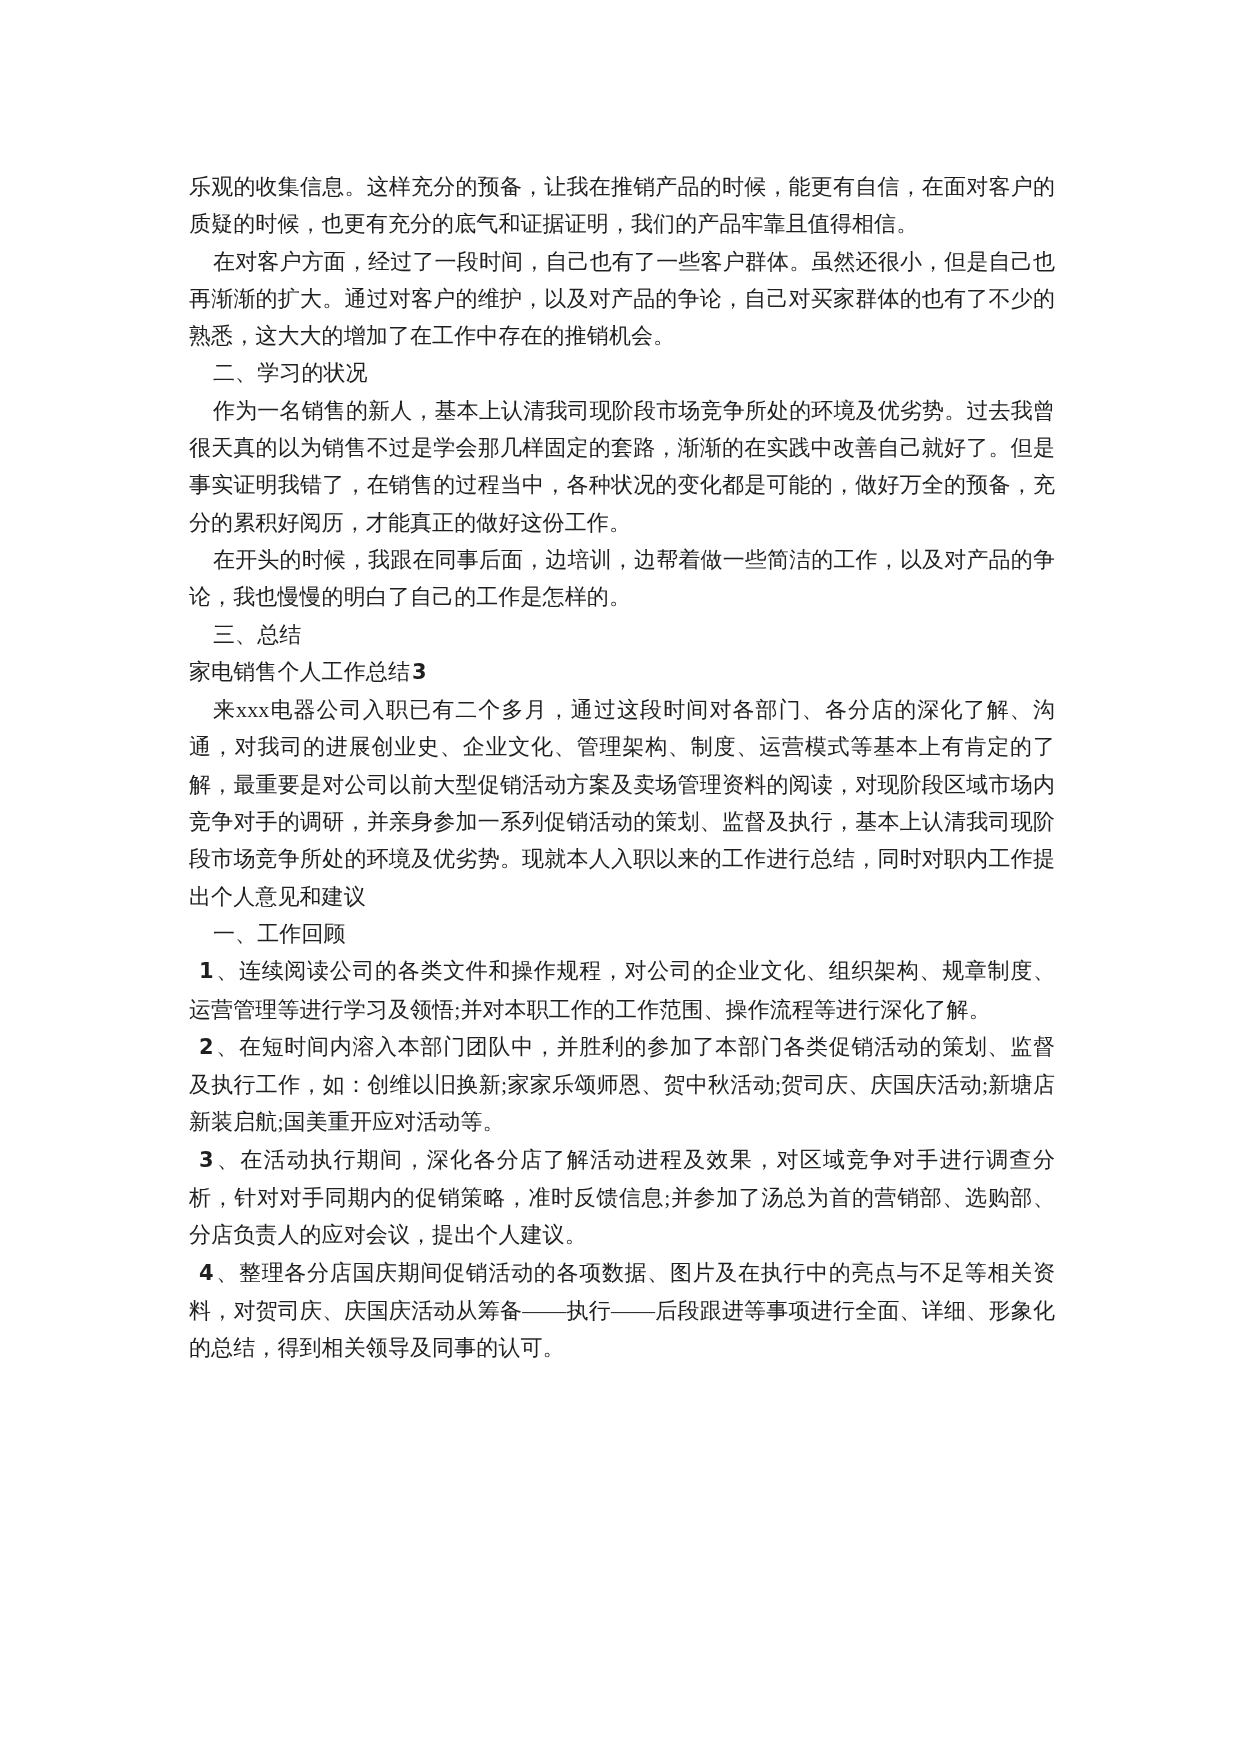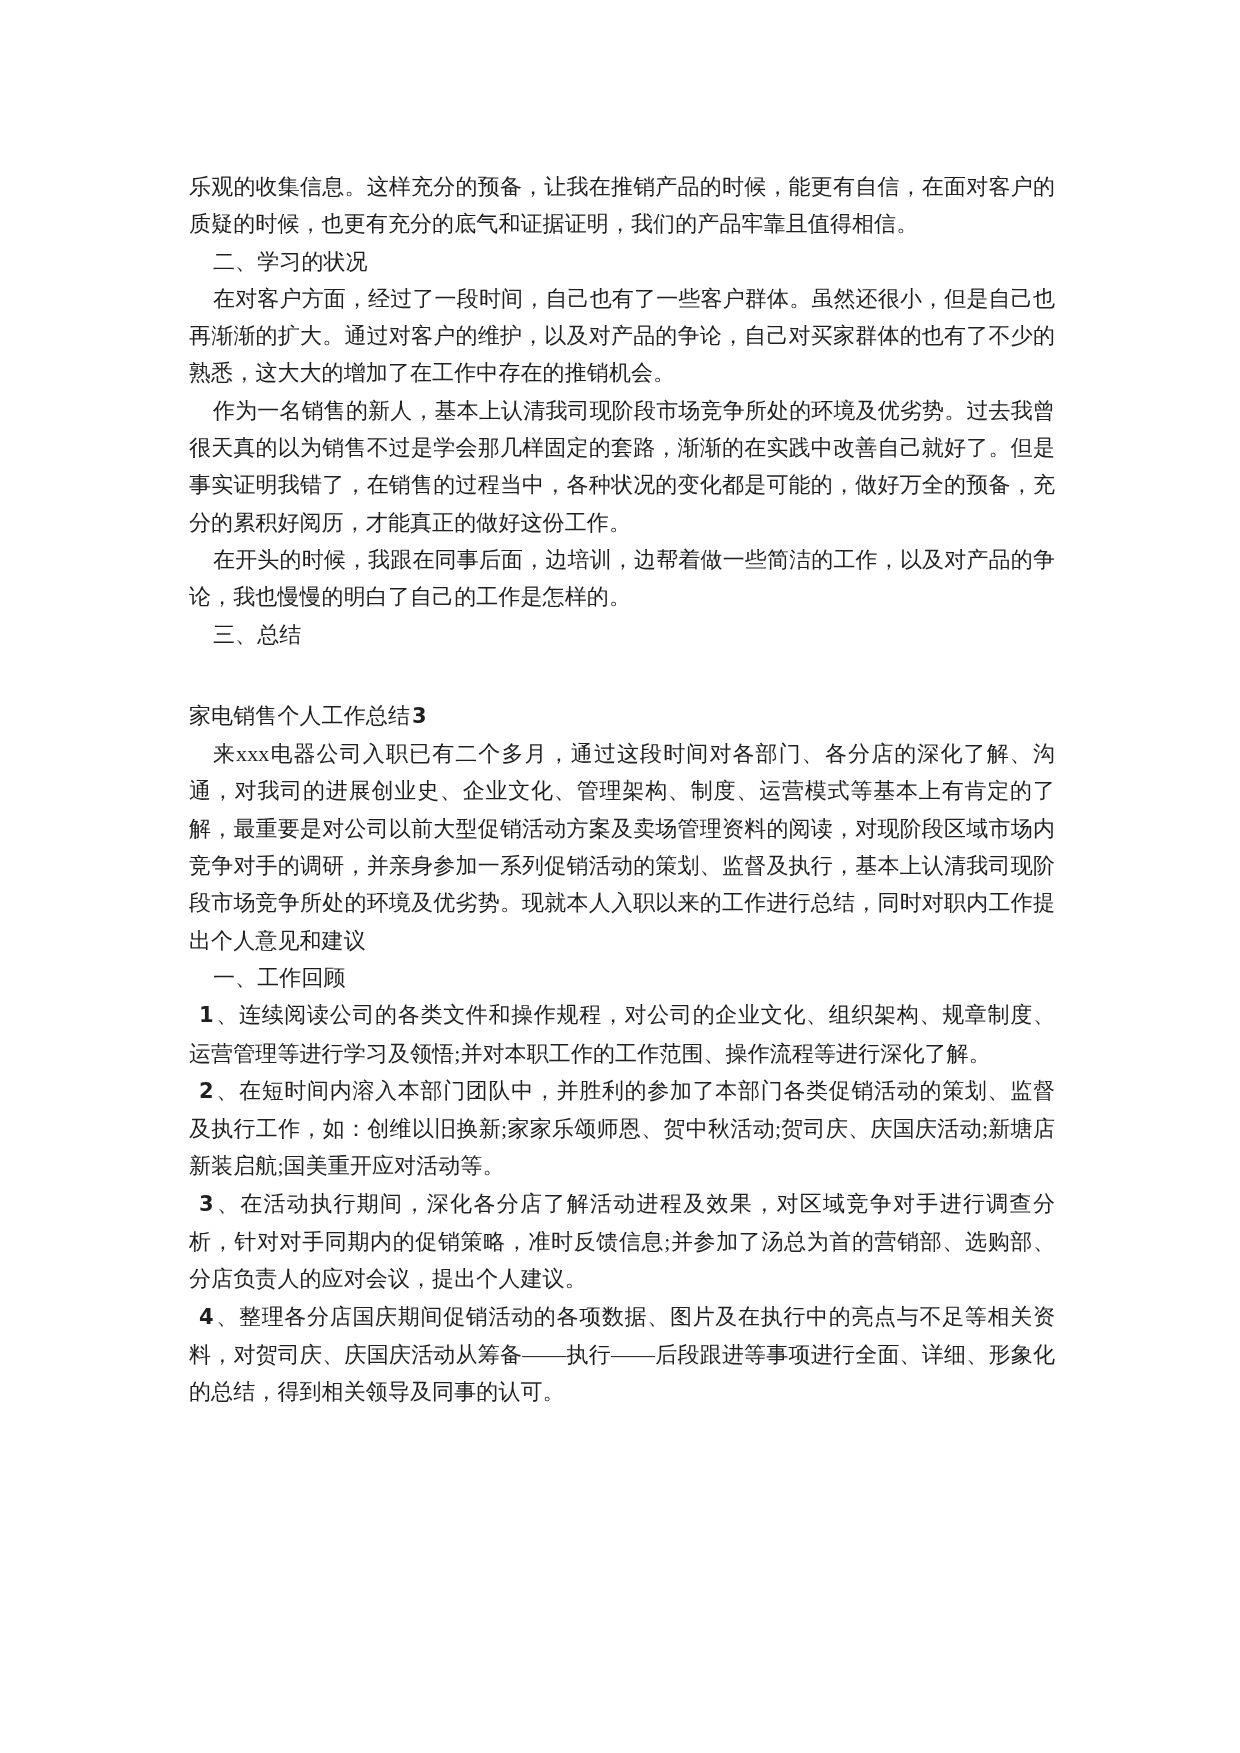--- a/index.html
+++ b/index.html
@@ -19,36 +19,36 @@
     font-size: 22px;
     line-height: 37.3px;
     color: #1f1f1f;
     text-align: justify;
     letter-spacing: 0.1px;
   }
   .para { margin: 0; padding: 0; }
   .indent-none { text-indent: 0; }
   .indent-body { text-indent: 24px; }
   .indent-list { text-indent: 8px; }
-  .title { text-align: left; margin-top: 44px; }
+  .title { text-align: left; }
   .num {
     font-family: "DejaVu Sans", "Liberation Sans", sans-serif;
     font-weight: 700;
     font-size: 21px;
     padding: 0 2px;
   }
 </style>
 </head>
 <body>
 
 <div class="page">
   <div class="content" id="doc-content">
       <p class="para indent-none"><span class="txt">乐观的收集信息。这样充分的预备，让我在推销产品的时候，能更有自信，在面对客户的质疑的时候，也更有充分的底气和证据证明，我们的产品牢靠且值得相信。</span></p>
+      <p class="para indent-body"><span class="txt">在对客户方面，经过了一段时间，自己也有了一些客户群体。虽然还很小，但是自己也再渐渐的扩大。通过对客户的维护，以及对产品的争论，自己对买家群体的也有了不少的熟悉，这大大的增加了在工作中存在的推销机会。</span></p>
       <p class="para indent-body"><span class="txt">二、学习的状况</span></p>
-      <p class="para indent-body"><span class="txt">在对客户方面，经过了一段时间，自己也有了一些客户群体。虽然还很小，但是自己也再渐渐的扩大。通过对客户的维护，以及对产品的争论，自己对买家群体的也有了不少的熟悉，这大大的增加了在工作中存在的推销机会。</span></p>
       <p class="para indent-body"><span class="txt">作为一名销售的新人，基本上认清我司现阶段市场竞争所处的环境及优劣势。过去我曾很天真的以为销售不过是学会那几样固定的套路，渐渐的在实践中改善自己就好了。但是事实证明我错了，在销售的过程当中，各种状况的变化都是可能的，做好万全的预备，充分的累积好阅历，才能真正的做好这份工作。</span></p>
       <p class="para indent-body"><span class="txt">在开头的时候，我跟在同事后面，边培训，边帮着做一些简洁的工作，以及对产品的争论，我也慢慢的明白了自己的工作是怎样的。</span></p>
       <p class="para indent-body"><span class="txt">三、总结</span></p>
       <p class="para indent-none title"><span class="txt">家电销售个人工作总结</span><span class="num">3</span></p>
       <p class="para indent-body"><span class="txt">来xxx电器公司入职已有二个多月，通过这段时间对各部门、各分店的深化了解、沟通，对我司的进展创业史、企业文化、管理架构、制度、运营模式等基本上有肯定的了解，最重要是对公司以前大型促销活动方案及卖场管理资料的阅读，对现阶段区域市场内竞争对手的调研，并亲身参加一系列促销活动的策划、监督及执行，基本上认清我司现阶段市场竞争所处的环境及优劣势。现就本人入职以来的工作进行总结，同时对职内工作提出个人意见和建议</span></p>
       <p class="para indent-body"><span class="txt">一、工作回顾</span></p>
       <p class="para indent-list"><span class="num">1</span><span class="txt">、连续阅读公司的各类文件和操作规程，对公司的企业文化、组织架构、规章制度、运营管理等进行学习及领悟;并对本职工作的工作范围、操作流程等进行深化了解。</span></p>
       <p class="para indent-list"><span class="num">2</span><span class="txt">、在短时间内溶入本部门团队中，并胜利的参加了本部门各类促销活动的策划、监督及执行工作，如：创维以旧换新;家家乐颂师恩、贺中秋活动;贺司庆、庆国庆活动;新塘店新装启航;国美重开应对活动等。</span></p>
       <p class="para indent-list"><span class="num">3</span><span class="txt">、在活动执行期间，深化各分店了解活动进程及效果，对区域竞争对手进行调查分析，针对对手同期内的促销策略，准时反馈信息;并参加了汤总为首的营销部、选购部、分店负责人的应对会议，提出个人建议。</span></p>
       <p class="para indent-list"><span class="num">4</span><span class="txt">、整理各分店国庆期间促销活动的各项数据、图片及在执行中的亮点与不足等相关资料，对贺司庆、庆国庆活动从筹备——执行——后段跟进等事项进行全面、详细、形象化的总结，得到相关领导及同事的认可。</span></p>

